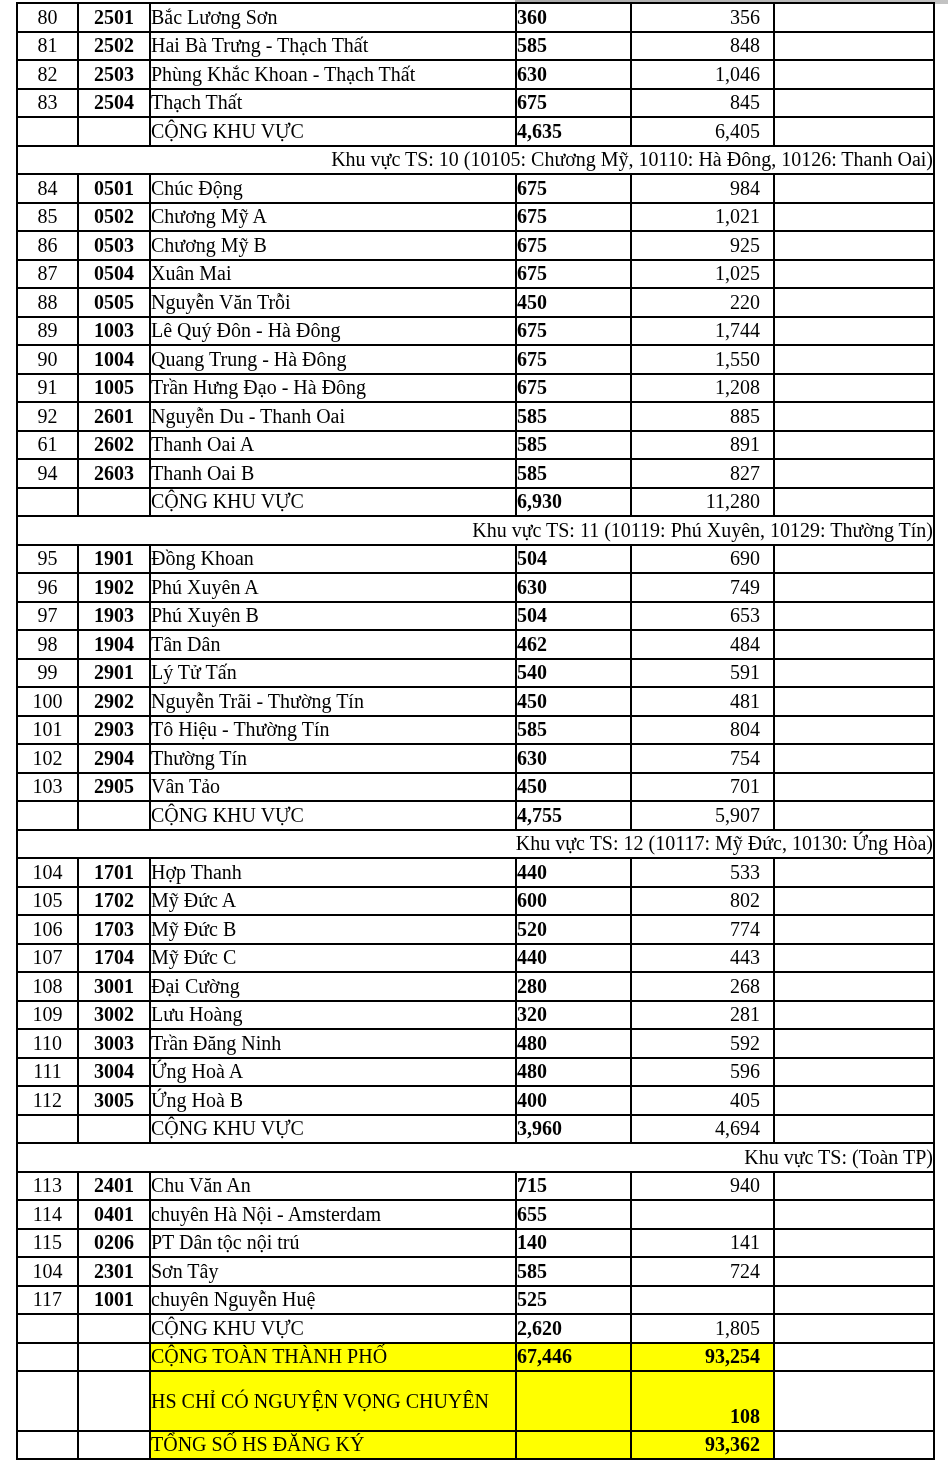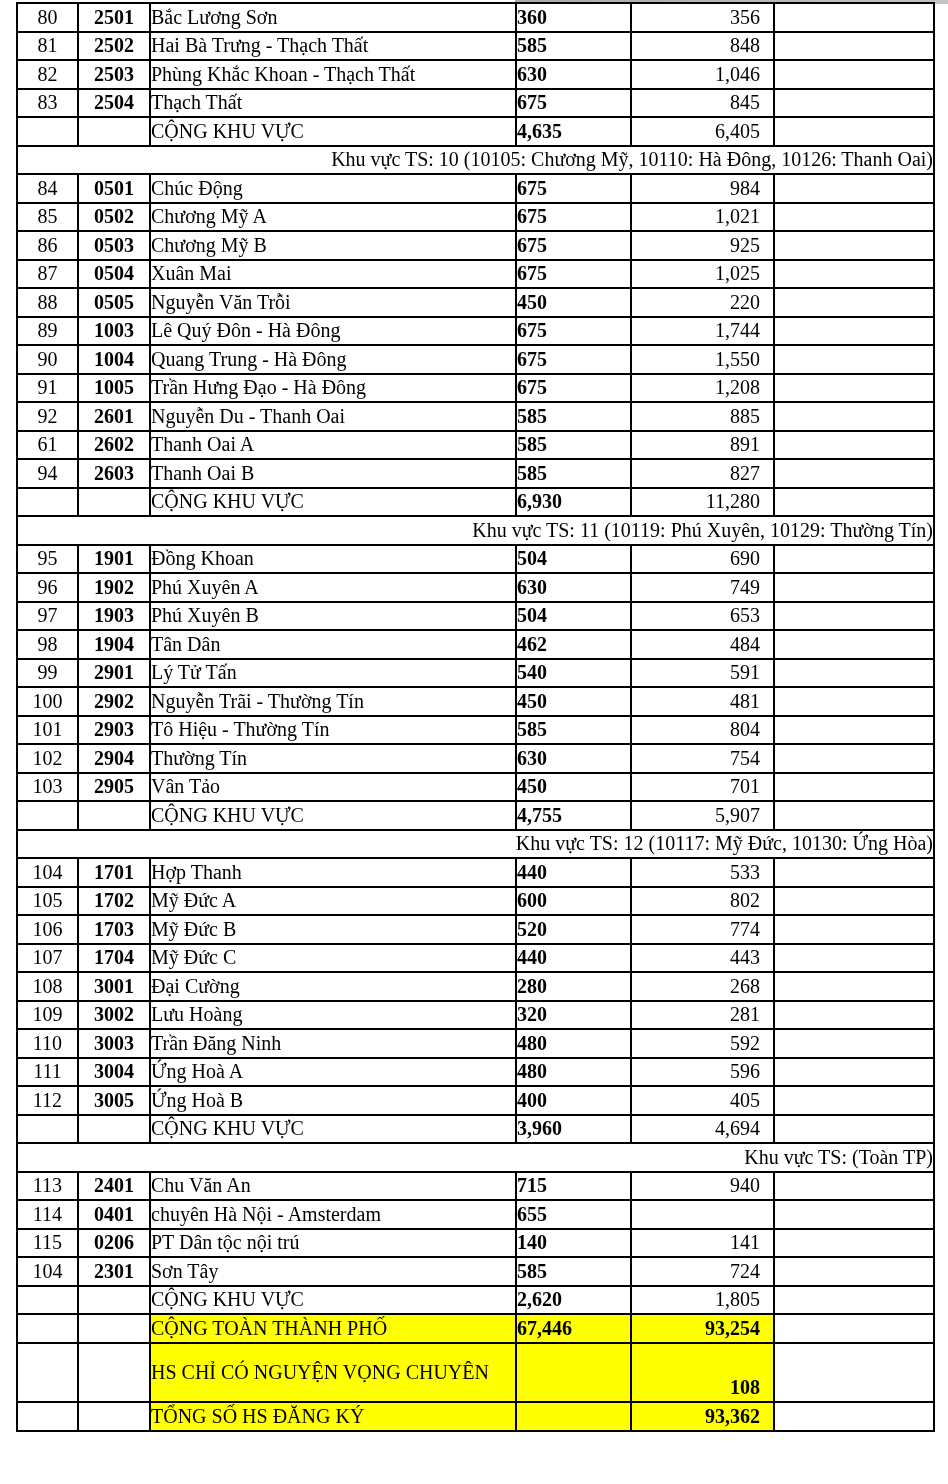--- a/index.html
+++ b/index.html
@@ -398,20 +398,28 @@
       </tr>
       <tr>
         <td class="c-stt">104</td>
         <td class="c-code">2301</td>
         <td class="c-name">Sơn Tây</td>
         <td class="c-quota">585</td>
         <td class="c-reg">724</td>
         <td class="c-empty"></td>
       </tr>
       <tr>
+        <td class="c-stt">117</td>
+        <td class="c-code">1001</td>
+        <td class="c-name">chuyên Nguyễn Huệ</td>
+        <td class="c-quota">525</td>
+        <td class="c-reg"></td>
+        <td class="c-empty"></td>
+      </tr>
+      <tr>
         <td class="c-stt"></td>
         <td class="c-code"></td>
         <td class="c-name">CỘNG KHU VỰC</td>
         <td class="c-quota">2,620</td>
         <td class="c-reg">1,805</td>
         <td class="c-empty"></td>
       </tr>
       <tr class="city-total-row">
         <td class="c-stt"></td>
         <td class="c-code"></td>

